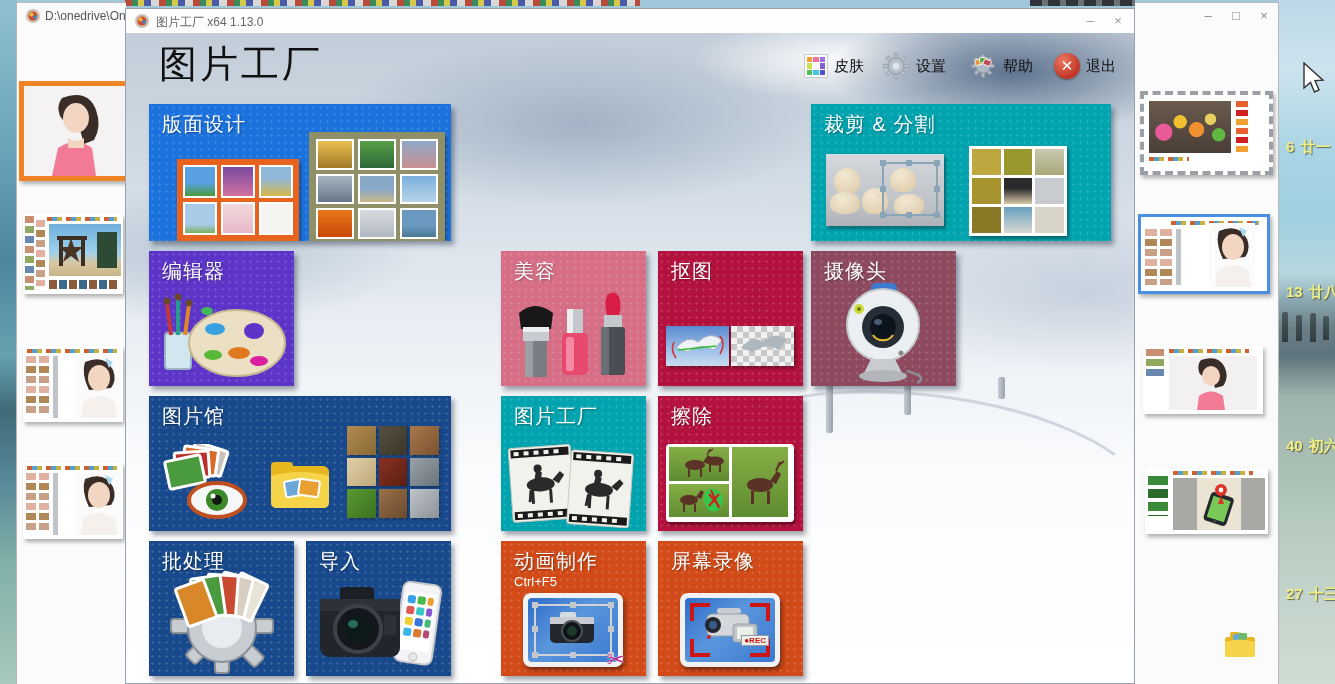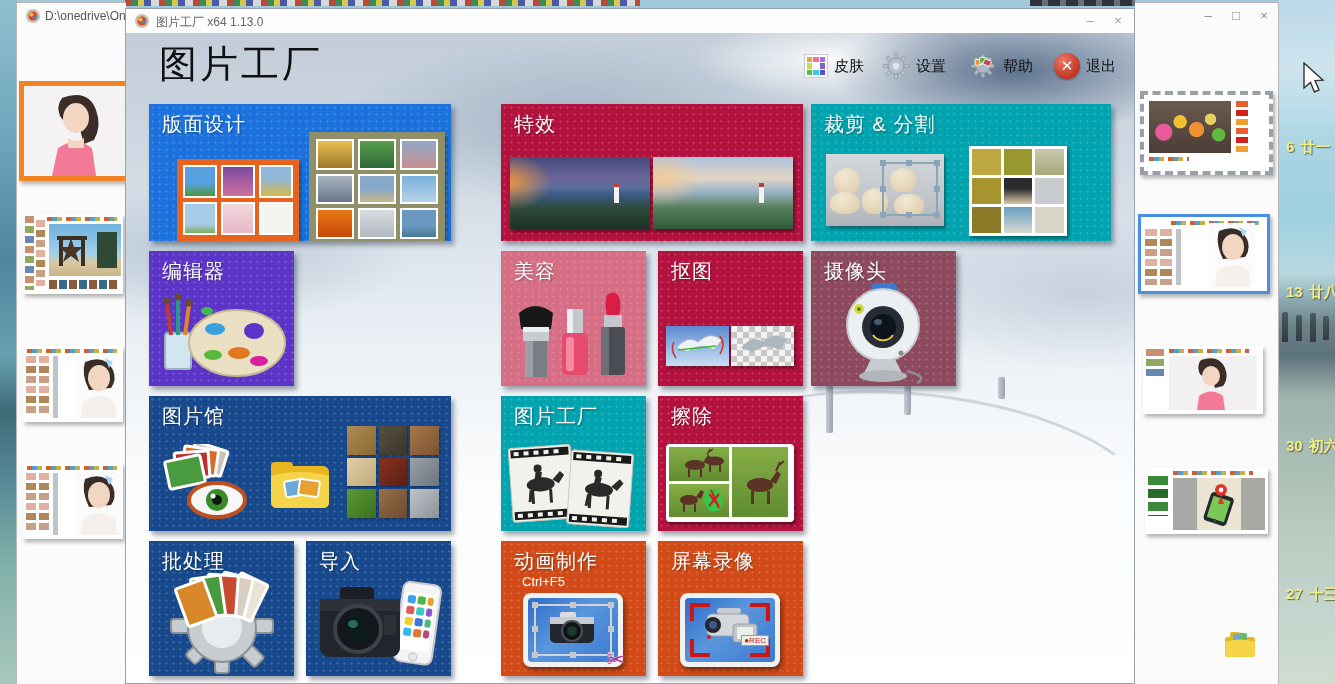--- a/index.html
+++ b/index.html
@@ -60,21 +60,21 @@
   .tb-label{font-size:15px;color:#111;margin-left:6px;}
   #skin-icon{width:24px;height:24px;background:#fff;border:1px solid #ccc;display:grid;grid-template-columns:1fr 1fr 1fr;grid-template-rows:1fr 1fr 1fr;gap:1px;padding:2px;box-sizing:border-box;}
   #skin-icon span{display:block;}
   #exit-icon{width:26px;height:26px;border-radius:50%;background:radial-gradient(circle at 35% 30%,#ea7a64,#c23424 70%);
     color:#fff;font-size:15px;font-weight:bold;text-align:center;line-height:26px;box-shadow:0 1px 2px rgba(0,0,0,.4);}
 
   
   .tile{position:absolute;box-shadow:3px 4px 5px rgba(20,30,50,.4);overflow:hidden;cursor:pointer;}
   .tile::after{content:"";position:absolute;inset:0;background-image:radial-gradient(rgba(255,255,255,.14) 1px,transparent 1.3px);background-size:7px 7px;pointer-events:none;}
   .tl{position:absolute;left:13px;top:7px;font-size:20px;color:#fff;letter-spacing:1px;text-shadow:1px 1px 2px rgba(0,0,0,.35);z-index:3;}
-  .tl2{position:absolute;left:13px;top:33px;font-size:13px;color:#fff;z-index:3;margin-left:8px;}
+  .tl2{position:absolute;left:13px;top:33px;font-size:13px;color:#fff;z-index:3;}
 
   .t-layout{left:23px;top:71px;width:302px;height:137px;background:#1b72dd;}
   .t-effects{left:375px;top:71px;width:302px;height:137px;background:#b4123e;}
   .t-crop{left:685px;top:71px;width:300px;height:137px;background:#00a3ae;}
   .t-editor{left:23px;top:218px;width:145px;height:135px;background:#5c35c8;}
   .t-stitch{left:180px;top:218px;width:145px;height:135px;background:#2b63d8;}
   .t-beauty{left:375px;top:218px;width:145px;height:135px;background:#d66f86;}
   .t-cutout{left:532px;top:218px;width:145px;height:135px;background:#b4123e;}
   .t-webcam{left:685px;top:218px;width:145px;height:135px;background:#8d4a5e;}
   .t-ff{left:842px;top:218px;width:143px;height:135px;background:#000;}
@@ -126,36 +126,36 @@
   
   .erase-panel{position:absolute;left:8px;top:48px;width:128px;height:78px;background:#fff;border-radius:4px;padding:3px;box-sizing:border-box;box-shadow:2px 3px 3px rgba(0,0,0,.4);z-index:2;}
   .er-cell{position:absolute;background:linear-gradient(180deg,#86ae46,#5f8c30);}
   
   .shot-frame,.rec-frame{position:absolute;left:22px;top:52px;width:100px;height:74px;background:#f2f2f2;border-radius:8px;padding:5px;box-sizing:border-box;box-shadow:2px 3px 4px rgba(0,0,0,.45);z-index:2;}
   .frame-inner{position:absolute;inset:5px;border-radius:4px;background:linear-gradient(135deg,#2e6cc8 0%,#5a96dc 45%,#3a7ad0 100%);overflow:hidden;}
   .sel-box{position:absolute;inset:6px;border:2px solid #d0d4d8;}
   .sel-h{position:absolute;width:6px;height:6px;background:#c4c8cc;}
   .scissors{position:absolute;right:-2px;bottom:-6px;font-size:22px;color:#c02a8a;text-shadow:0 0 2px #fff;z-index:4;}
   .bracket{position:absolute;width:16px;height:14px;border:0 solid #cc1616;}
-  .rec-text{position:absolute;right:6px;bottom:16px;font-size:8px;font-weight:normal;color:#d01818;background:#e8f0e8;padding:0 2px;border:1px solid #99a;z-index:4;}
+  .rec-text{position:absolute;right:6px;bottom:16px;font-size:8px;font-weight:bold;color:#d01818;background:#e8f0e8;padding:0 2px;border:1px solid #99a;z-index:4;}
 
   svg{display:block;}
 </style>
 </head>
 <body>
 
 <div class="abs" id="desktop-left"></div>
 <div class="abs" id="desktop-right">
   <div class="sea-post" style="left:4px;top:312px;"></div>
   <div class="sea-post" style="left:18px;top:315px;height:26px;"></div>
   <div class="sea-post" style="left:32px;top:313px;height:29px;"></div>
   <div class="sea-post" style="left:45px;top:316px;height:24px;"></div>
   <div class="cal-item" style="top:138px;"><span>6</span><span class="lunar">廿一</span></div>
   <div class="cal-item" style="top:283px;"><span>13</span><span class="lunar">廿八</span></div>
-  <div class="cal-item" style="top:437px;"><span>30</span><span class="lunar">初六</span></div>
+  <div class="cal-item" style="top:437px;"><span>40</span><span class="lunar">初六</span></div>
   <div class="cal-item" style="top:585px;"><span>27</span><span class="lunar">十三</span></div>
 </div>
 <div class="abs" id="top-strip"></div>
 <div class="abs" id="top-strip2"></div>
 
 <div class="abs" id="bgwin-left">
   <svg class="abs" style="left:8px;top:5px;" width="16" height="16" viewBox="0 0 16 16">
     <circle cx="8" cy="8" r="7" fill="#c8c0b0"></circle>
       <circle cx="8" cy="8" r="4.5" fill="#d84828"></circle>
       <circle cx="6.5" cy="6.5" r="2" fill="#f0c040"></circle>
@@ -381,29 +381,20 @@
         <div style="background:linear-gradient(180deg,#90a8c8,#c89090)"></div>
         <div style="background:linear-gradient(180deg,#a8b4c0,#68788a)"></div>
         <div style="background:linear-gradient(180deg,#88a8c8 50%,#c8b888)"></div>
         <div style="background:linear-gradient(180deg,#7ab0dc,#b8d4e8)"></div>
         <div style="background:linear-gradient(180deg,#e87818,#c84808)"></div>
         <div style="background:linear-gradient(180deg,#d8dce0,#b0b8c0)"></div>
         <div style="background:linear-gradient(180deg,#6a98c0 60%,#4a7890)"></div>
       </div>
     </div>
 
-    <div class="tile t-effects">
-      <div class="tl">特效</div>
-      <div class="fx l">
-          <div class="lh" style="left:104px;"></div>
-        </div>
-      <div class="fx r">
-          <div class="lh" style="left:106px;"></div>
-        </div>
-    </div>
 
     <div class="tile t-crop">
       <div class="tl">裁剪 &amp; 分割</div>
       <div class="crop-photo">
         <div class="pup" style="left:8px;top:14px;width:26px;height:26px;"></div>
         <div class="pup" style="left:4px;top:38px;width:30px;height:22px;"></div>
         <div class="pup" style="left:36px;top:34px;width:26px;height:26px;"></div>
         <div class="pup" style="left:64px;top:14px;width:26px;height:24px;"></div>
         <div class="pup" style="left:68px;top:40px;width:30px;height:22px;"></div>
         <div class="crop-box">

